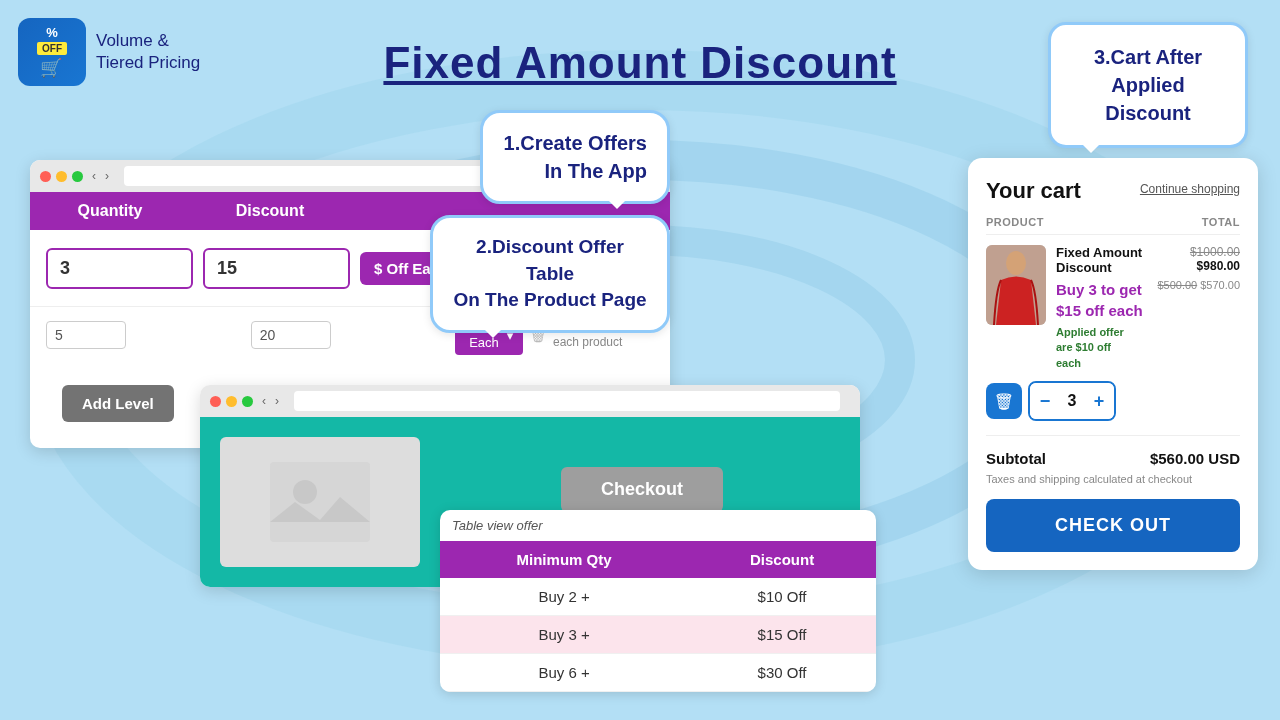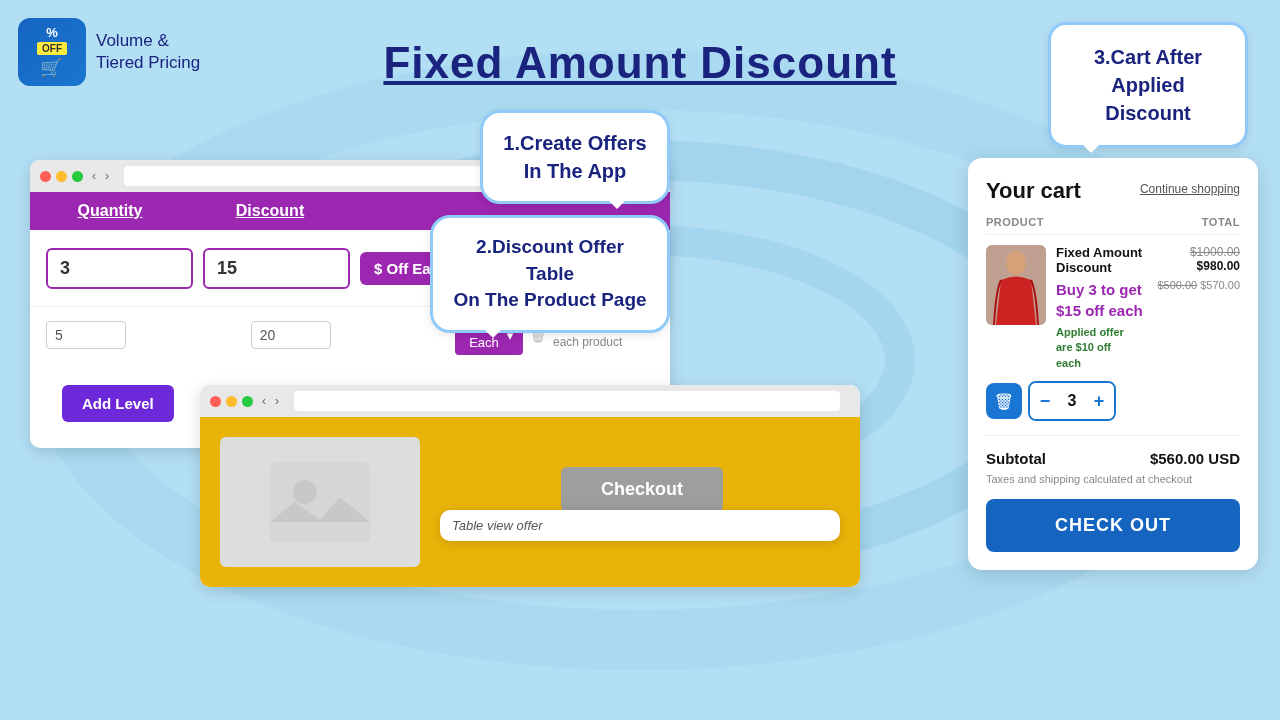--- a/index.html
+++ b/index.html
@@ -150,21 +150,20 @@
       background: #9c27b0;
       display: grid;
       grid-template-columns: 1fr 1fr 2fr;
       color: white;
       font-weight: bold;
       font-size: 16px;
     }
     .panel-table-header div {
       padding: 10px 16px;
       text-align: center;
-      text-decoration: underline;
     }
 
     .panel-row-1 {
       display: grid;
       grid-template-columns: 1fr 1fr 2fr;
       align-items: center;
       padding: 14px 16px;
       border-bottom: 1px solid #eee;
       gap: 10px;
     }
@@ -242,21 +241,21 @@
       font-size: 12px;
       color: #888;
     }
     .trash-small {
       color: #bbb;
       font-size: 14px;
     }
 
     .add-level-btn {
       margin: 12px 16px;
-      background: #6d28d9;
+      background: #737373;
       color: white;
       border: none;
       border-radius: 6px;
       padding: 10px 20px;
       font-size: 15px;
       font-weight: bold;
       cursor: pointer;
     }
 
     
@@ -264,21 +263,21 @@
       position: absolute;
       top: 110px;
       left: 480px;
       background: white;
       border-radius: 20px;
       padding: 16px 20px;
       border: 3px solid #90caf9;
       font-size: 20px;
       font-weight: 900;
       color: #1a237e;
-      text-align: center;
+      text-align: right;
       line-height: 1.4;
       box-shadow: 0 2px 8px rgba(0,0,0,0.1);
       z-index: 5;
       width: 190px;
     }
     .bubble-1::after {
       content: '';
       position: absolute;
       bottom: -18px;
       right: 40px;
@@ -298,21 +297,21 @@
       overflow: visible;
     }
     .panel-2-inner {
       overflow: hidden;
       border-radius: 10px;
     }
     .panel-2-content {
       display: flex;
       gap: 4px;
       padding: 20px;
-      background: #eab308;
+      background: #14b8a6;
       min-height: 140px;
     }
     .product-image-placeholder {
       width: 200px;
       height: 130px;
       background: #ddd;
       border-radius: 6px;
       display: flex;
       align-items: center;
       justify-content: center;
@@ -572,21 +571,21 @@
       font-weight: 900;
       letter-spacing: 1px;
       cursor: pointer;
     }
 
     
     .panel-2-offer-section {
       position: absolute;
       top: 510px;
       left: 440px;
-      width: 400px;
+      width: 436px;
       background: white;
       border-radius: 10px;
       box-shadow: 0 2px 12px rgba(0,0,0,0.15);
       overflow: hidden;
       z-index: 7;
     }
 
     .row2-grid {
       display: grid;
       grid-template-columns: 1fr 1fr 1fr;
@@ -695,20 +694,42 @@
         </div>
         <div class="product-info-col">
           <button class="checkout-btn">Checkout</button>
         </div>
       </div>
     </div>
   </div>
 
   <div class="panel-2-offer-section">
     <div class="offer-table-title">Table view offer</div>
+    <table class="offer-table">
+      <thead>
+        <tr>
+          <th>Minimum Qty</th>
+          <th>Discount</th>
+        </tr>
+      </thead>
+      <tbody>
+        <tr>
+          <td>Buy 2 +</td>
+          <td>$10 Off</td>
+        </tr>
+        <tr>
+          <td>Buy 3 +</td>
+          <td>$15 Off</td>
+        </tr>
+        <tr>
+          <td>Buy 6 +</td>
+          <td>$30 Off</td>
+        </tr>
+      </tbody>
+    </table>
   </div>
 
   <div class="bubble-2">
     <span>2.Discount Offer Table<br>On The Product Page</span>
   </div>
 
   <div class="cart-panel">
     <div class="cart-header">
       <span class="cart-title">Your cart</span>
       <span class="continue-shopping">Continue shopping</span>

